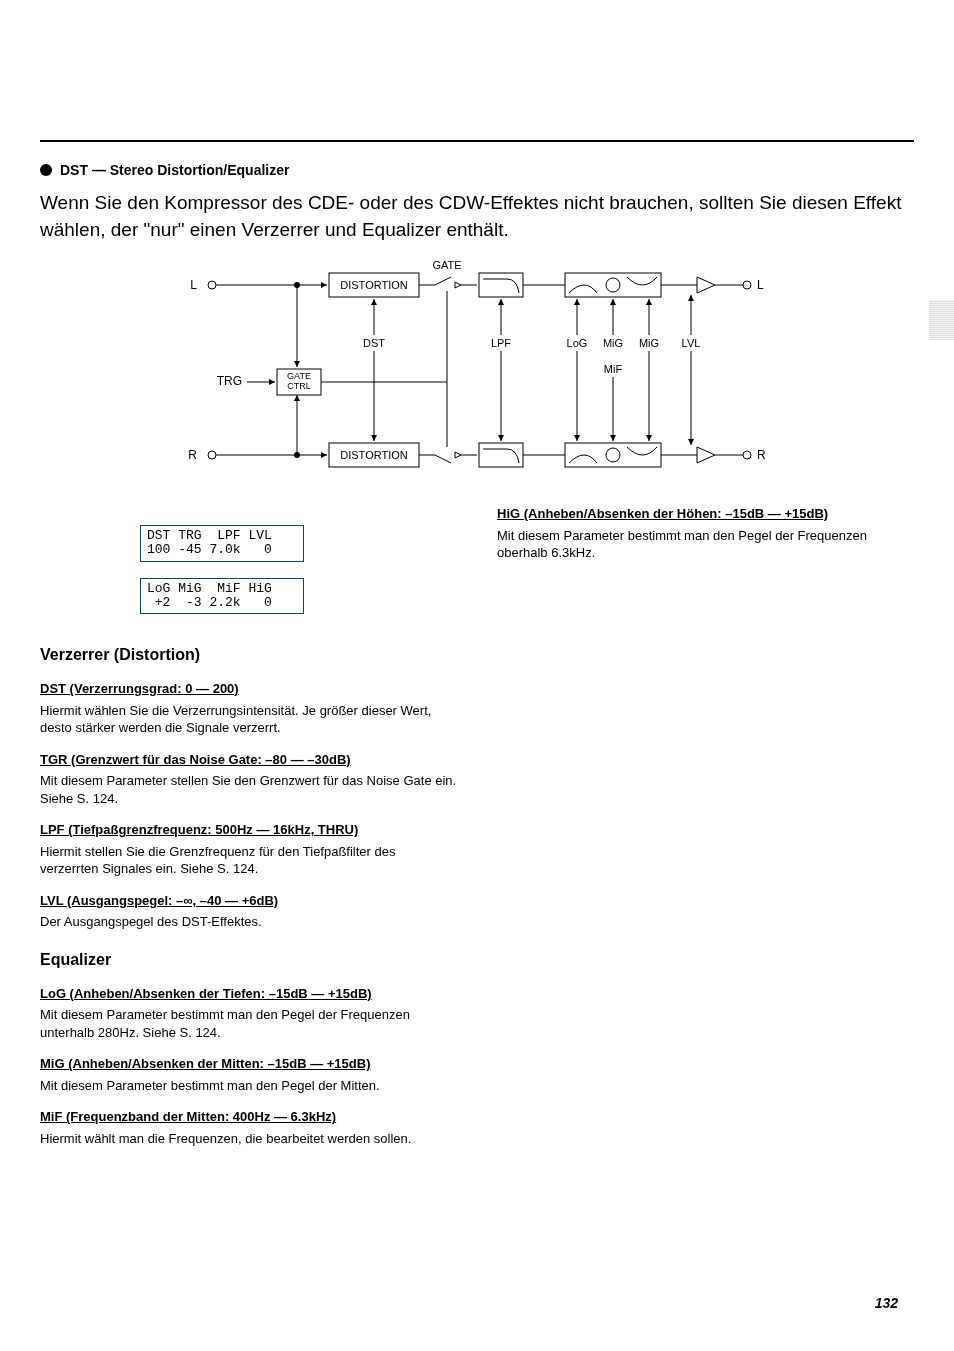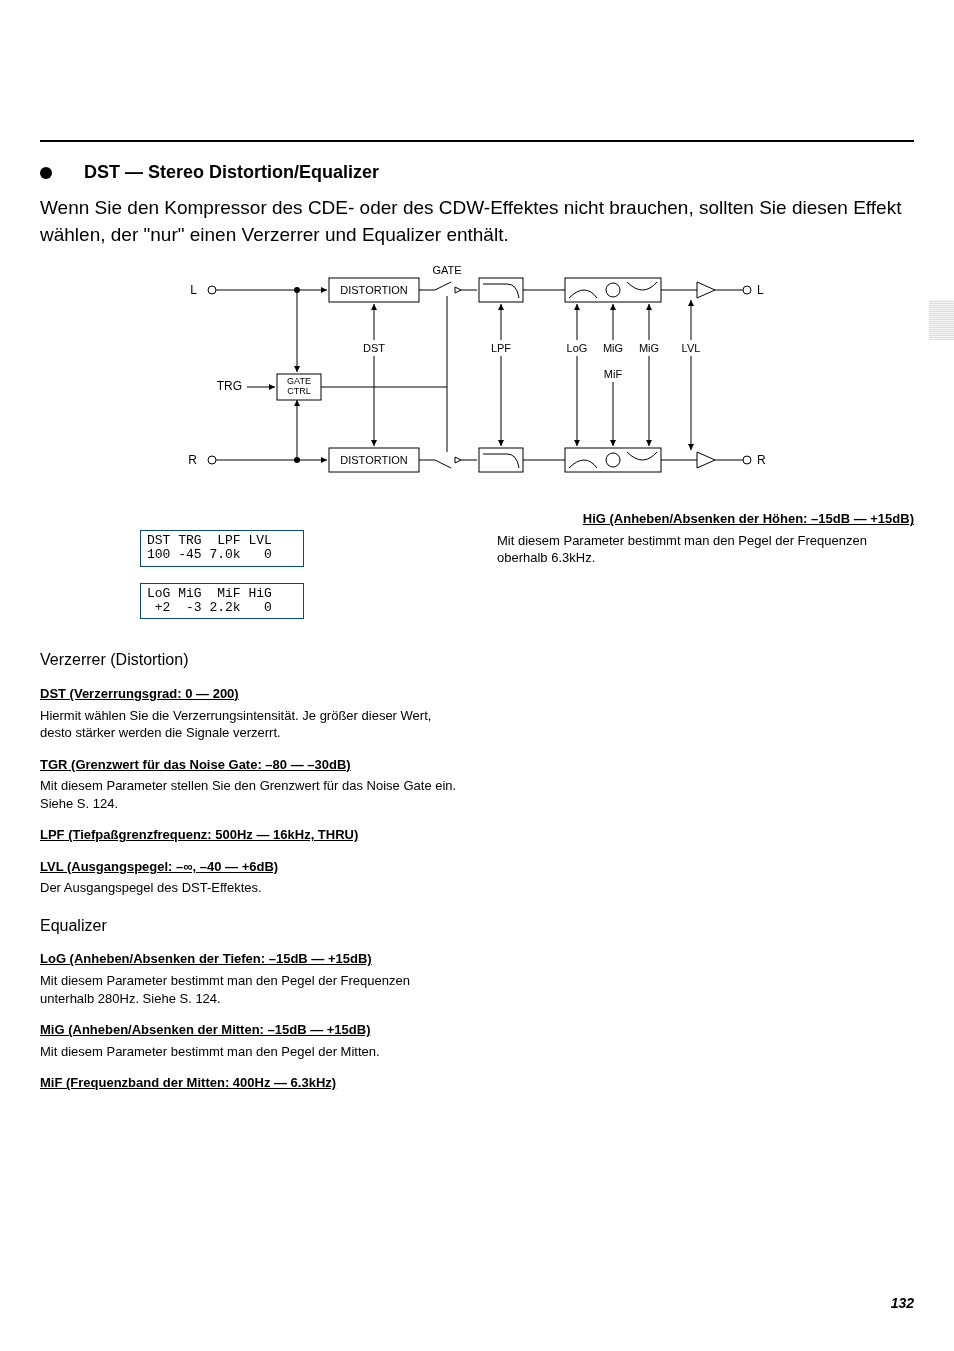--- a/index.html
+++ b/index.html
@@ -28,23 +28,22 @@
     gap: 8px;
     margin-bottom: 12px;
   }
   .bullet {
     width: 12px;
     height: 12px;
     background: #000;
     border-radius: 50%;
   }
   .title {
-    font-size: 18px;
-    font-weight: bold;
-    margin-left: 24px;
+    font-size: 14px;
+    font-weight: bold;
   }
   .intro {
     font-size: 19px;
     line-height: 1.4;
     margin-bottom: 12px;
   }
   .diagram-wrap {
     display: flex;
     justify-content: center;
     margin: 8px 0 20px 0;
@@ -67,38 +66,38 @@
     display: flex;
     gap: 40px;
   }
   .col {
     flex: 1;
     font-size: 13px;
     line-height: 1.35;
   }
   .section-h {
     font-size: 16px;
-    font-weight: normal;
+    font-weight: bold;
     margin: 18px 0 10px 0;
   }
   .param-h {
     font-weight: bold;
     text-decoration: underline;
     margin-top: 14px;
   }
   .param-body {
     margin-top: 4px;
   }
   .right-col-top {
     font-size: 13px;
     line-height: 1.35;
   }
   .pagenum {
     position: absolute;
-    right: 40px;
+    right: 56px;
     bottom: 40px;
     font-style: italic;
     font-weight: bold;
     font-size: 14px;
   }
   .scan-noise {
     position: absolute;
     right: 0;
     top: 300px;
     width: 25px;
@@ -243,36 +242,38 @@
 
       <div class="section-h">Verzerrer (Distortion)</div>
 
       <div class="param-h">DST (Verzerrungsgrad: 0 — 200)</div>
       <div class="param-body">Hiermit wählen Sie die Verzerrungsintensität. Je größer dieser Wert, desto stärker werden die Signale verzerrt.</div>
 
       <div class="param-h">TGR (Grenzwert für das Noise Gate: –80 — –30dB)</div>
       <div class="param-body">Mit diesem Parameter stellen Sie den Grenzwert für das Noise Gate ein. Siehe S. 124.</div>
 
       <div class="param-h">LPF (Tiefpaßgrenzfrequenz: 500Hz — 16kHz, THRU)</div>
+      <div class="param-body">Hiermit stellen Sie die Grenzfrequenz für den Tiefpaßfilter des verzerrten Signales ein. Siehe S. 124.</div>
 
       <div class="param-h">LVL (Ausgangspegel: –∞, –40 — +6dB)</div>
       <div class="param-body">Der Ausgangspegel des DST-Effektes.</div>
 
       <div class="section-h">Equalizer</div>
 
       <div class="param-h">LoG (Anheben/Absenken der Tiefen: –15dB — +15dB)</div>
       <div class="param-body">Mit diesem Parameter bestimmt man den Pegel der Frequenzen unterhalb 280Hz. Siehe S. 124.</div>
 
       <div class="param-h">MiG (Anheben/Absenken der Mitten: –15dB — +15dB)</div>
       <div class="param-body">Mit diesem Parameter bestimmt man den Pegel der Mitten.</div>
 
       <div class="param-h">MiF (Frequenzband der Mitten: 400Hz — 6.3kHz)</div>
+      <div class="param-body">Hiermit wählt man die Frequenzen, die bearbeitet werden sollen.</div>
     </div>
 
     <div class="col right-col-top">
-      <div class="param-h" style="margin-top:0;text-align:right;">HiG (Anheben/Absenken der Höhen: –15dB — +15dB)</div>
+      <div class="param-h" style="margin-top:0;">HiG (Anheben/Absenken der Höhen: –15dB — +15dB)</div>
       <div class="param-body">Mit diesem Parameter bestimmt man den Pegel der Frequenzen oberhalb 6.3kHz.</div>
     </div>
   </div>
 
   <div class="pagenum">132</div>
   <div class="scan-noise"></div>
 </div>
 
 </body></html>

